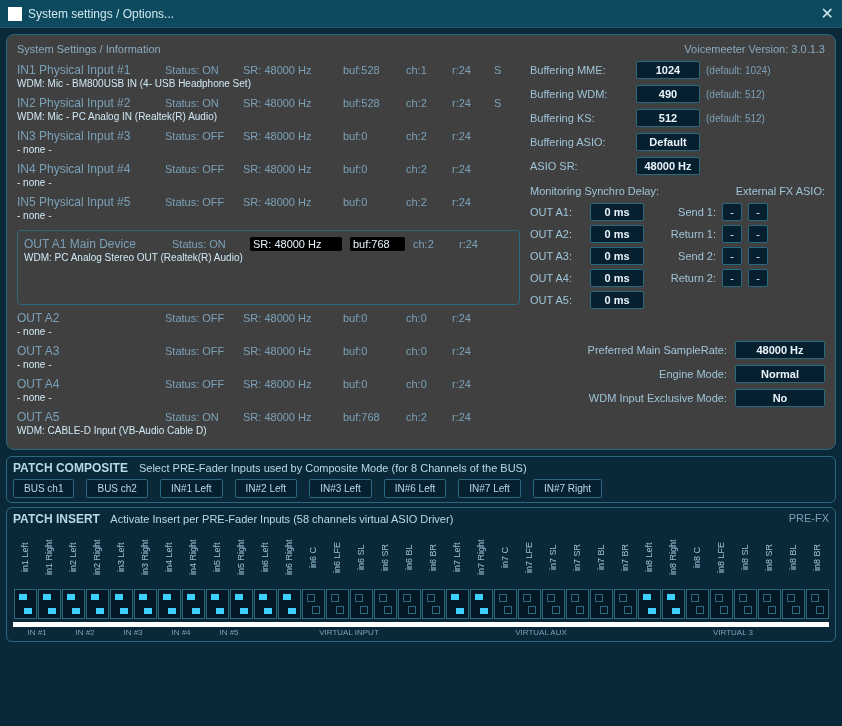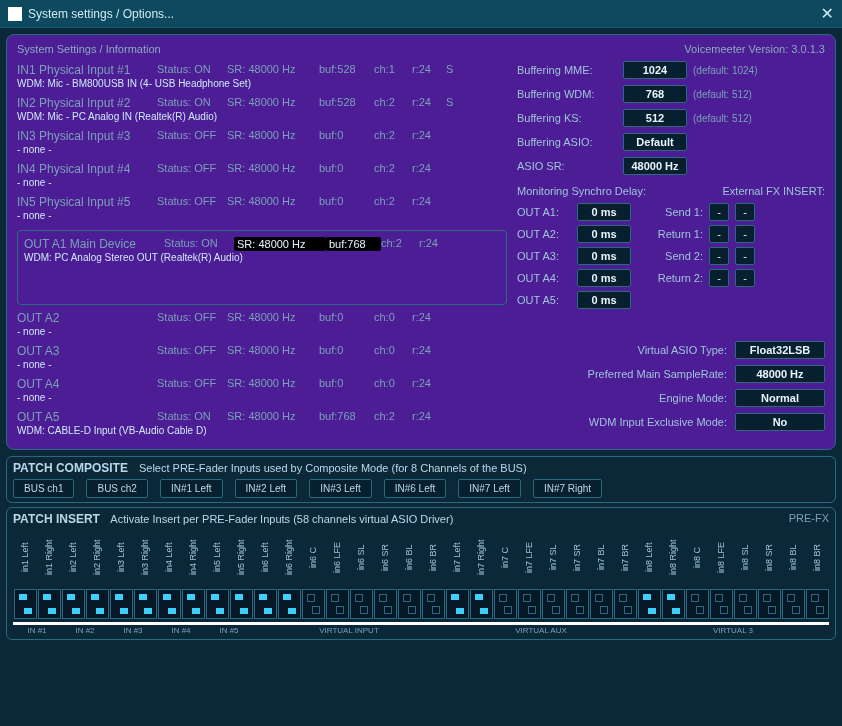--- a/index.html
+++ b/index.html
@@ -2,32 +2,32 @@
 <html><head>
 <meta charset="utf-8">
 <style>
 * { margin: 0; padding: 0; box-sizing: border-box; font-family: Arial, sans-serif; }
 body { background: #0a2838; width: 842px; height: 726px; overflow: hidden; }
 
 .titlebar { background: #0e4a5f; height: 28px; display: flex; align-items: center; padding: 0 8px; color: #d0e8f0; font-size: 12px; border-bottom: 1px solid #1a5a70; }
 .titlebar-icon { width: 14px; height: 14px; background: #fff; margin-right: 6px; display: inline-block; }
 .titlebar-close { margin-left: auto; font-size: 16px; cursor: pointer; }
 
-.main-panel { margin: 6px; border: 1px solid #2a6a80; border-radius: 8px; padding: 6px 10px 8px; background: #4c1d95; }
+.main-panel { margin: 6px; border: 1px solid #2a6a80; border-radius: 8px; padding: 6px 10px 8px; background: #404040; }
 
 .header-row { display: flex; color: #8aaabf; font-size: 11px; padding: 2px 0 6px; }
 .header-left { flex: 1; }
 .header-center { }
 
 .io-section { display: flex; gap: 10px; }
 .io-left { flex: 0 0 490px; }
 .io-right { flex: 1; }
 
 .io-row { padding: 2px 0; }
-.io-line { display: flex; font-size: 11px; color: #7aa0b8; align-items: flex-start; white-space: nowrap; }
+.io-line { display: flex; gap: 8px; font-size: 11px; color: #7aa0b8; align-items: center; white-space: nowrap; }
 .io-name { width: 140px; font-size: 12px; }
 .io-status { width: 70px; }
 .io-sr { width: 92px; }
 .io-buf { width: 55px; }
 .io-ch { width: 38px; }
 .io-r { width: 34px; }
 .io-s { width: 12px; }
 .io-sub { font-size: 10px; color: #cfe8f5; padding: 1px 0 3px; }
 
 .io-highlight .io-sr, .io-highlight .io-buf { background: #000; color: #e8f4fa; padding: 1px 3px; border-radius: 2px; }
@@ -59,21 +59,21 @@
 .insert-col { width: 25.3px; text-align: center; }
 .insert-label { font-size: 9px; color: #9ec4d8; writing-mode: vertical-rl; transform: rotate(180deg); height: 54px; display: inline-block; white-space: nowrap; }
 .insert-box { width: 23px; height: 30px; border: 1px solid #2a6a80; background: #041826; position: relative; margin: 1px auto; }
 .insert-box.active::before, .insert-box.active::after { content: ''; position: absolute; width: 8px; height: 6px; background: #3dd0ff; }
 .insert-box.active::before { top: 4px; left: 4px; }
 .insert-box.active::after { bottom: 4px; right: 4px; }
 .insert-box.inactive::before, .insert-box.inactive::after { content: ''; position: absolute; width: 6px; height: 6px; border: 1px solid #2a6a80; }
 .insert-box.inactive::before { top: 4px; left: 4px; }
 .insert-box.inactive::after { bottom: 4px; right: 4px; }
 .insert-groups { display: flex; font-size: 8px; color: #7aa0b8; margin-top: 2px; }
-.insert-group { text-align: center; border-top: 3px solid #ffffff; padding-top: 1px; }
+.insert-group { text-align: center; border-top: 5px solid #ffffff; padding-top: 1px; }
 </style>
 </head>
 <body>
 
 <div class="titlebar">
   <span class="titlebar-icon"></span>
   <span>System settings / Options...</span>
   <span class="titlebar-close">✕</span>
 </div>
 
@@ -211,42 +211,42 @@
       </div>
     <div class="io-right">
       <div id="buf-rows">
           <div class="buf-row">
     <span class="buf-label">Buffering MME:</span>
     <span class="buf-val">1024</span>
     <span class="buf-def">(default: 1024)</span>
   </div>
           <div class="buf-row">
     <span class="buf-label">Buffering WDM:</span>
-    <span class="buf-val">768</span>
+    <span class="buf-val">490</span>
     <span class="buf-def">(default: 512)</span>
   </div>
           <div class="buf-row">
     <span class="buf-label">Buffering KS:</span>
     <span class="buf-val">512</span>
     <span class="buf-def">(default: 512)</span>
   </div>
           <div class="buf-row">
     <span class="buf-label">Buffering ASIO:</span>
     <span class="buf-val">Default</span>
     <span class="buf-def"></span>
   </div>
           <div class="buf-row">
     <span class="buf-label">ASIO SR:</span>
     <span class="buf-val">48000 Hz</span>
     <span class="buf-def"></span>
   </div>
         </div>
       <div class="mon-header">
         <span>Monitoring Synchro Delay:</span>
-        <span>External FX INSERT:</span>
+        <span>External FX ASIO:</span>
       </div>
       <div id="mon-rows">
           <div class="mon-row">
     <span class="mon-label">OUT A1:</span>
     <span class="mon-val">0 ms</span>
     <span class="fx-label">Send 1:</span>
     <span class="fx-btn">-</span>
     <span class="fx-btn">-</span>
   </div>
           <div class="mon-row">
@@ -271,24 +271,20 @@
     <span class="fx-btn">-</span>
   </div>
           <div class="mon-row">
     <span class="mon-label">OUT A5:</span>
     <span class="mon-val">0 ms</span>
 
   </div>
         </div>
       <div style="height:28px"></div>
       <div id="opt-rows">
-          <div class="opt-row">
-    <span>Virtual ASIO Type:</span>
-    <span class="opt-val">Float32LSB</span>
-  </div>
           <div class="opt-row">
     <span>Preferred Main SampleRate:</span>
     <span class="opt-val">48000 Hz</span>
   </div>
           <div class="opt-row">
     <span>Engine Mode:</span>
     <span class="opt-val">Normal</span>
   </div>
           <div class="opt-row">
     <span>WDM Input Exclusive Mode:</span>

